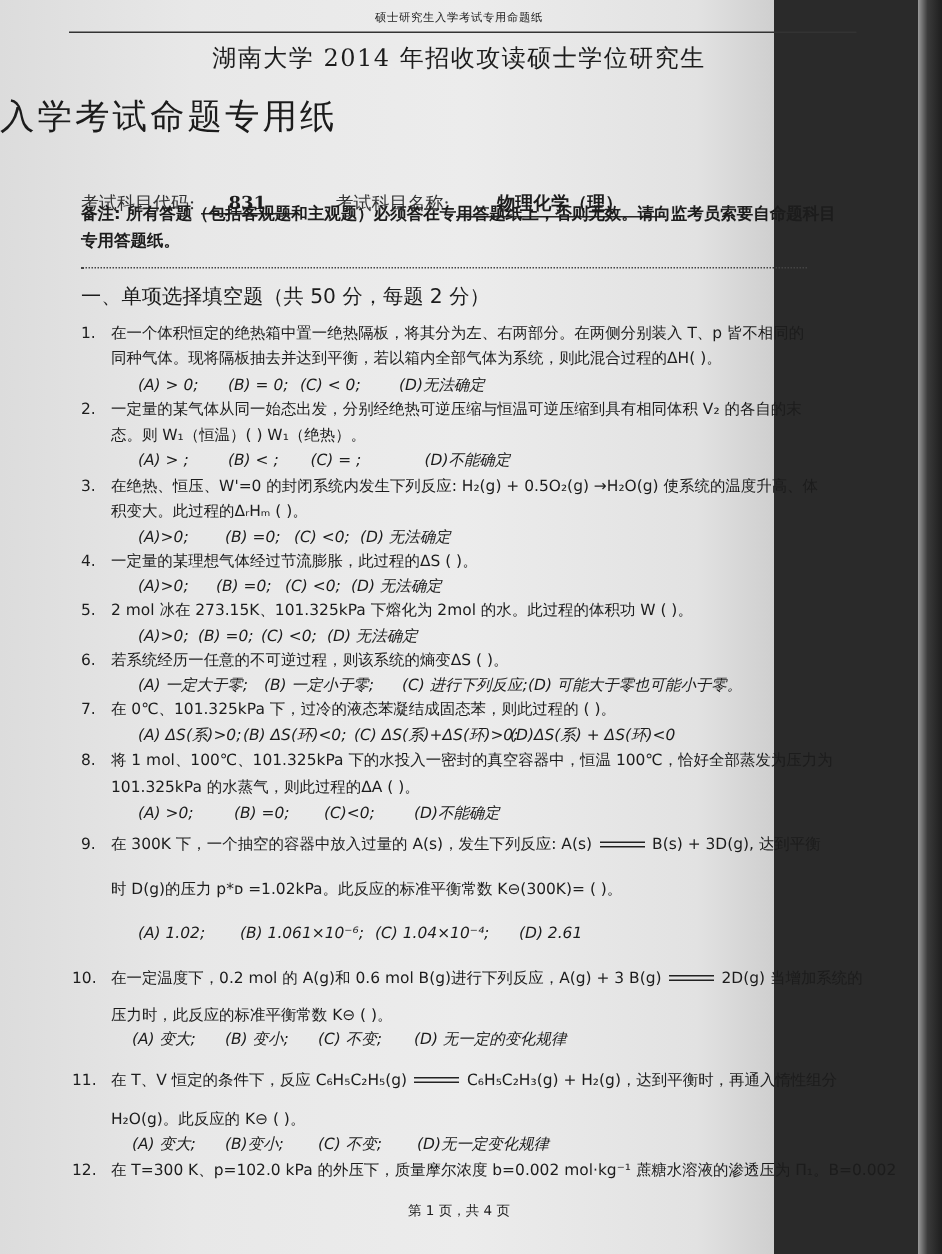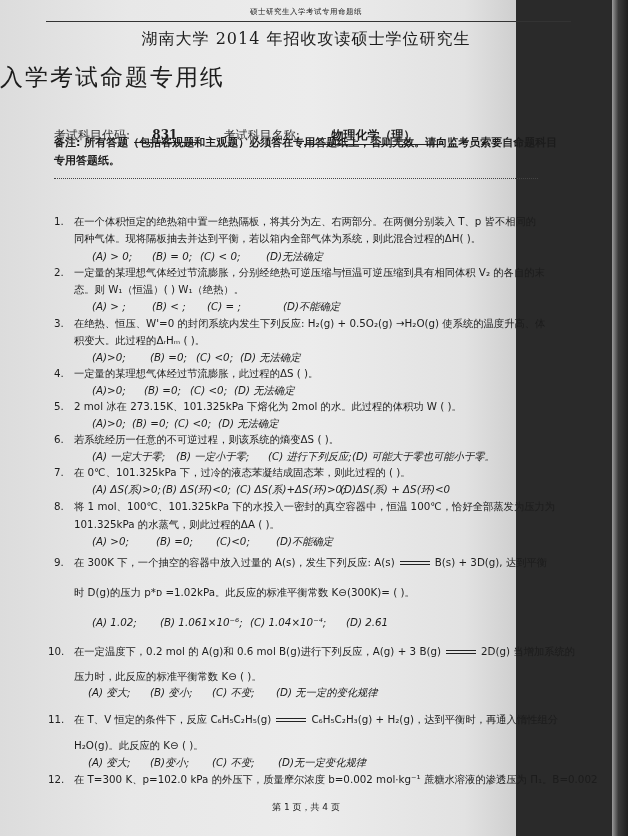--- a/index.html
+++ b/index.html
@@ -53,28 +53,29 @@
   <div class="abs meta-row">
     <span class="lbl">考试科目代码:</span>
     <span class="val code">831</span>
     <span class="lbl">考试科目名称:</span>
     <span class="val name">物理化学（理）</span>
   </div>
 
   <div class="abs note">备注: 所有答题（包括客观题和主观题）必须答在专用答题纸上，否则无效。请向监考员索要自命题科目专用答题纸。</div>
   <div class="abs dotted"></div>
 
+  <div class="abs section-title">一、单项选择填空题（共 50 分，每题 2 分）</div>
 
   <div class="abs q" style="top:215px"><span class="num">1.</span><span>在一个体积恒定的绝热箱中置一绝热隔板，将其分为左、右两部分。在两侧分别装入 T、p 皆不相同的</span></div>
   <div class="abs q" style="top:232px;left:74px">同种气体。现将隔板抽去并达到平衡，若以箱内全部气体为系统，则此混合过程的ΔH(        )。</div>
   <div class="abs opt" style="top:250px;left:92px">
     <span style="width:60px">(A) &gt; 0;</span><span style="width:48px">(B) = 0;</span><span style="width:66px">(C) &lt; 0;</span><span>(D)无法确定</span>
   </div>
 
-  <div class="abs q" style="top:266px"><span class="num">2.</span><span>一定量的某理想气体经过节流膨胀，分别经绝热可逆压缩与恒温可逆压缩到具有相同体积 V₂ 的各自的末</span></div>
+  <div class="abs q" style="top:266px"><span class="num">2.</span><span>一定量的某气体从同一始态出发，分别经绝热可逆压缩与恒温可逆压缩到具有相同体积 V₂ 的各自的末</span></div>
   <div class="abs opt" style="top:300px;left:92px">
     <span style="width:60px">(A) &gt; ;</span><span style="width:55px">(B) &lt; ;</span><span style="width:76px">(C) = ;</span><span>(D)不能确定</span>
   </div>
   <div class="abs q" style="top:283px;left:74px">态。则 W₁（恒温）(   ) W₁（绝热）。</div>
 
   <div class="abs q" style="top:317px"><span class="num">3.</span><span>在绝热、恒压、W'=0 的封闭系统内发生下列反应: H₂(g) + 0.5O₂(g) →H₂O(g)    使系统的温度升高、体</span></div>
   <div class="abs q" style="top:334px;left:74px">积变大。此过程的ΔᵣHₘ (          )。</div>
   <div class="abs opt" style="top:351px;left:92px">
     <span style="width:58px">(A)&gt;0;</span><span style="width:46px">(B) =0;</span><span style="width:44px">(C) &lt;0;</span><span>(D) 无法确定</span>
   </div>

